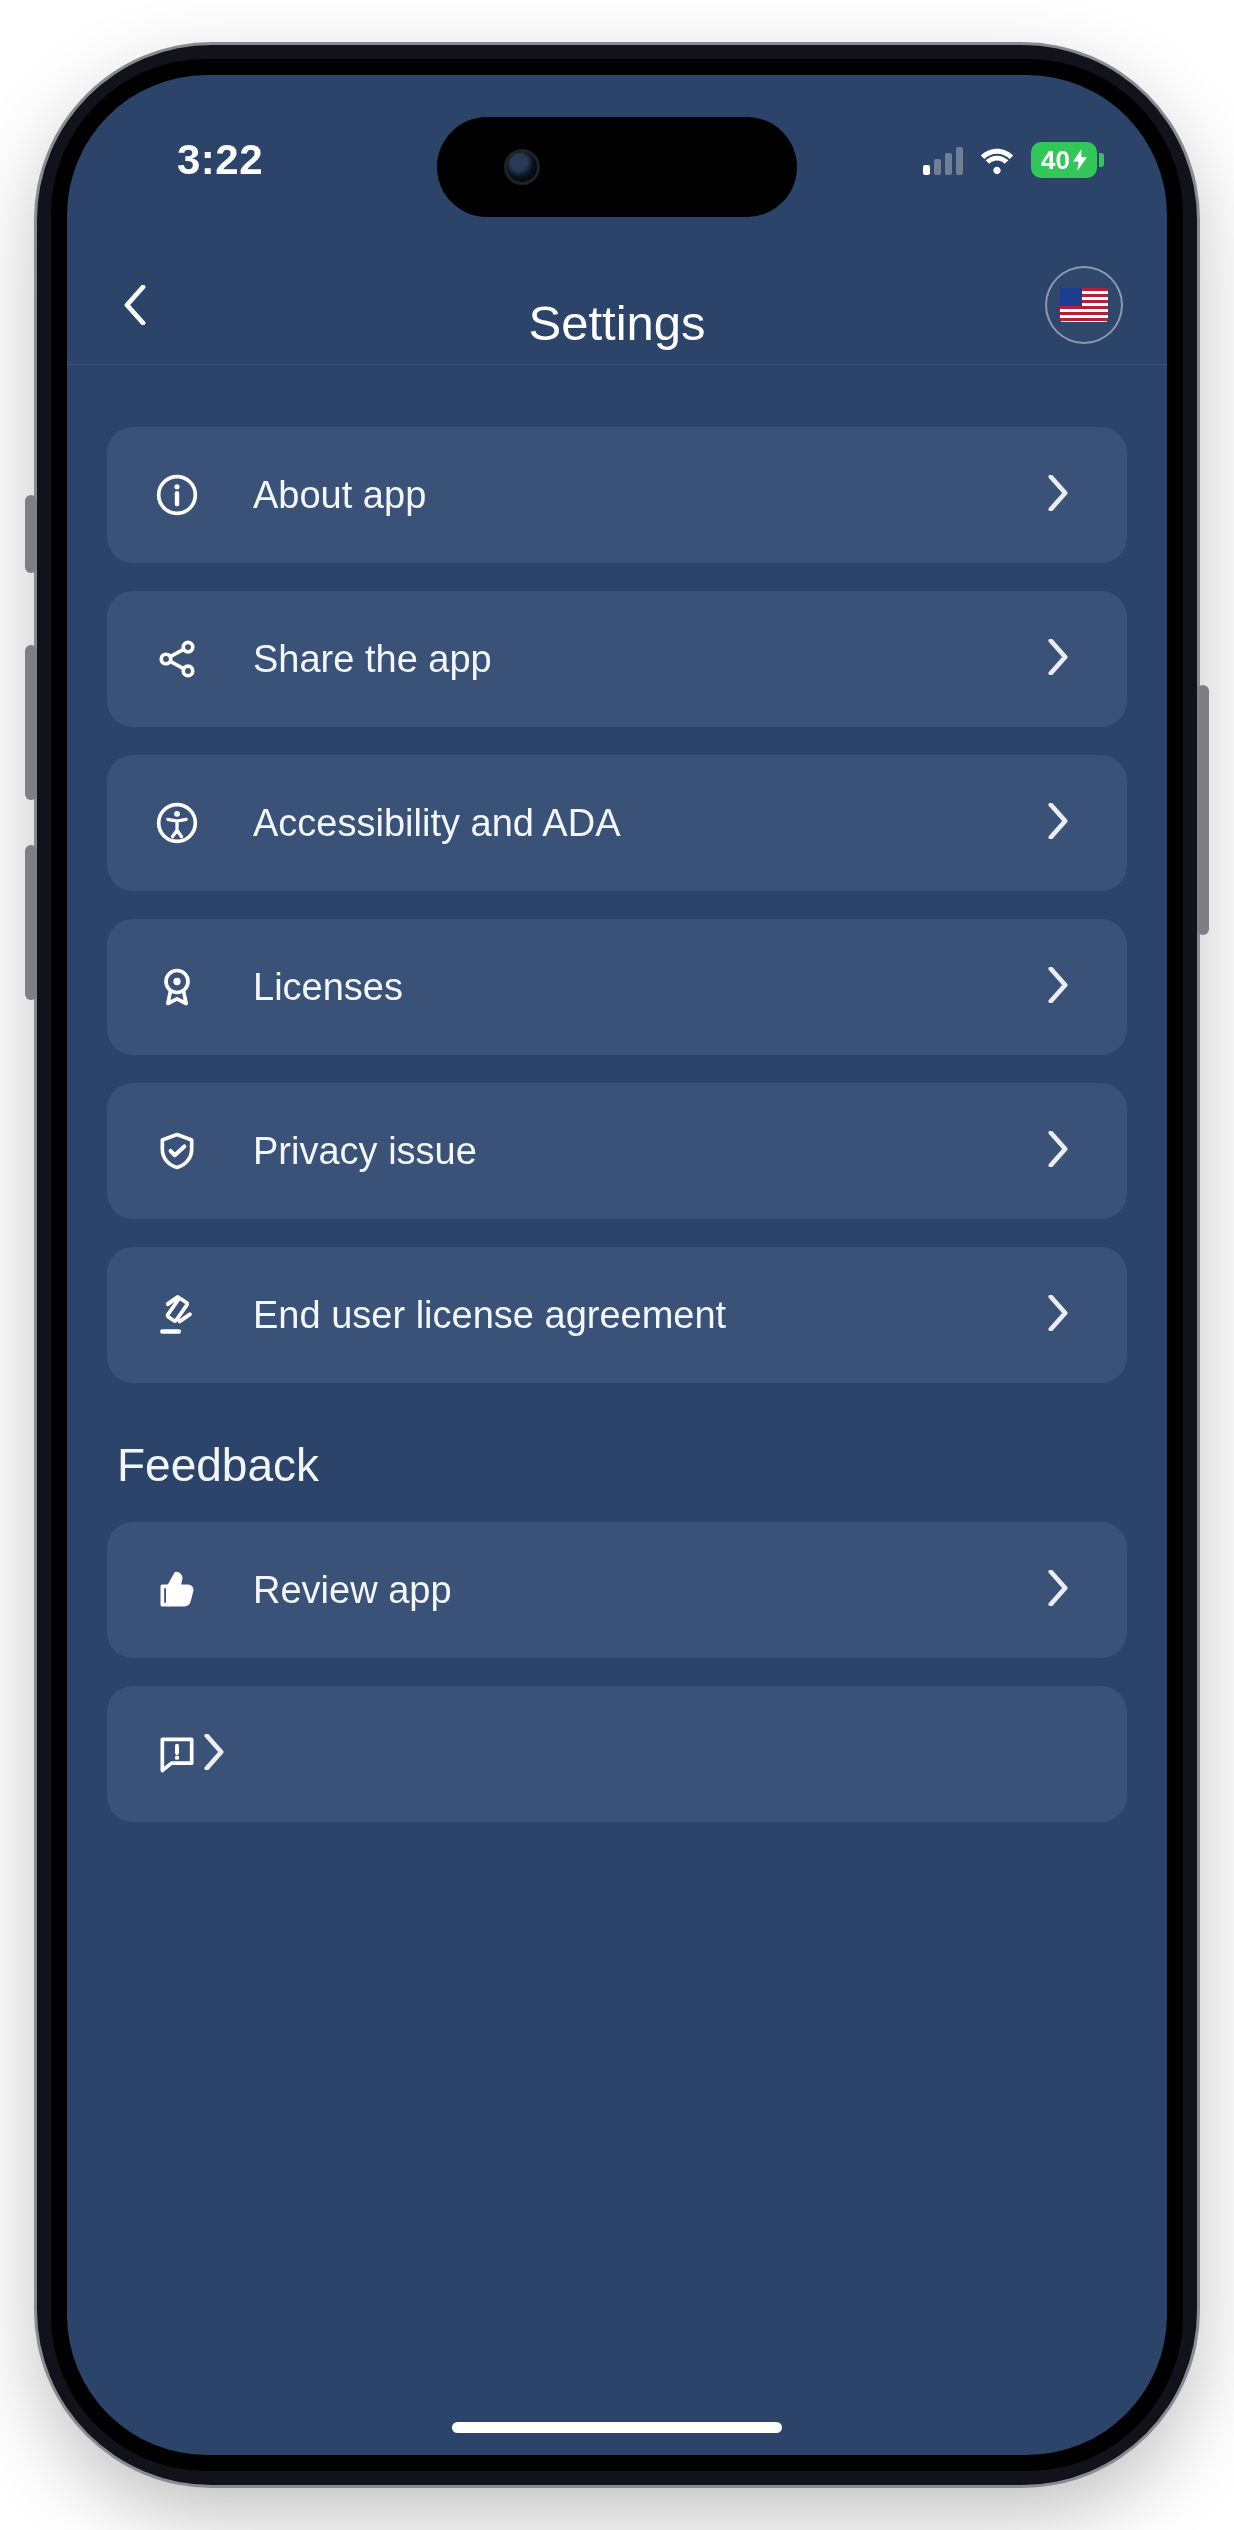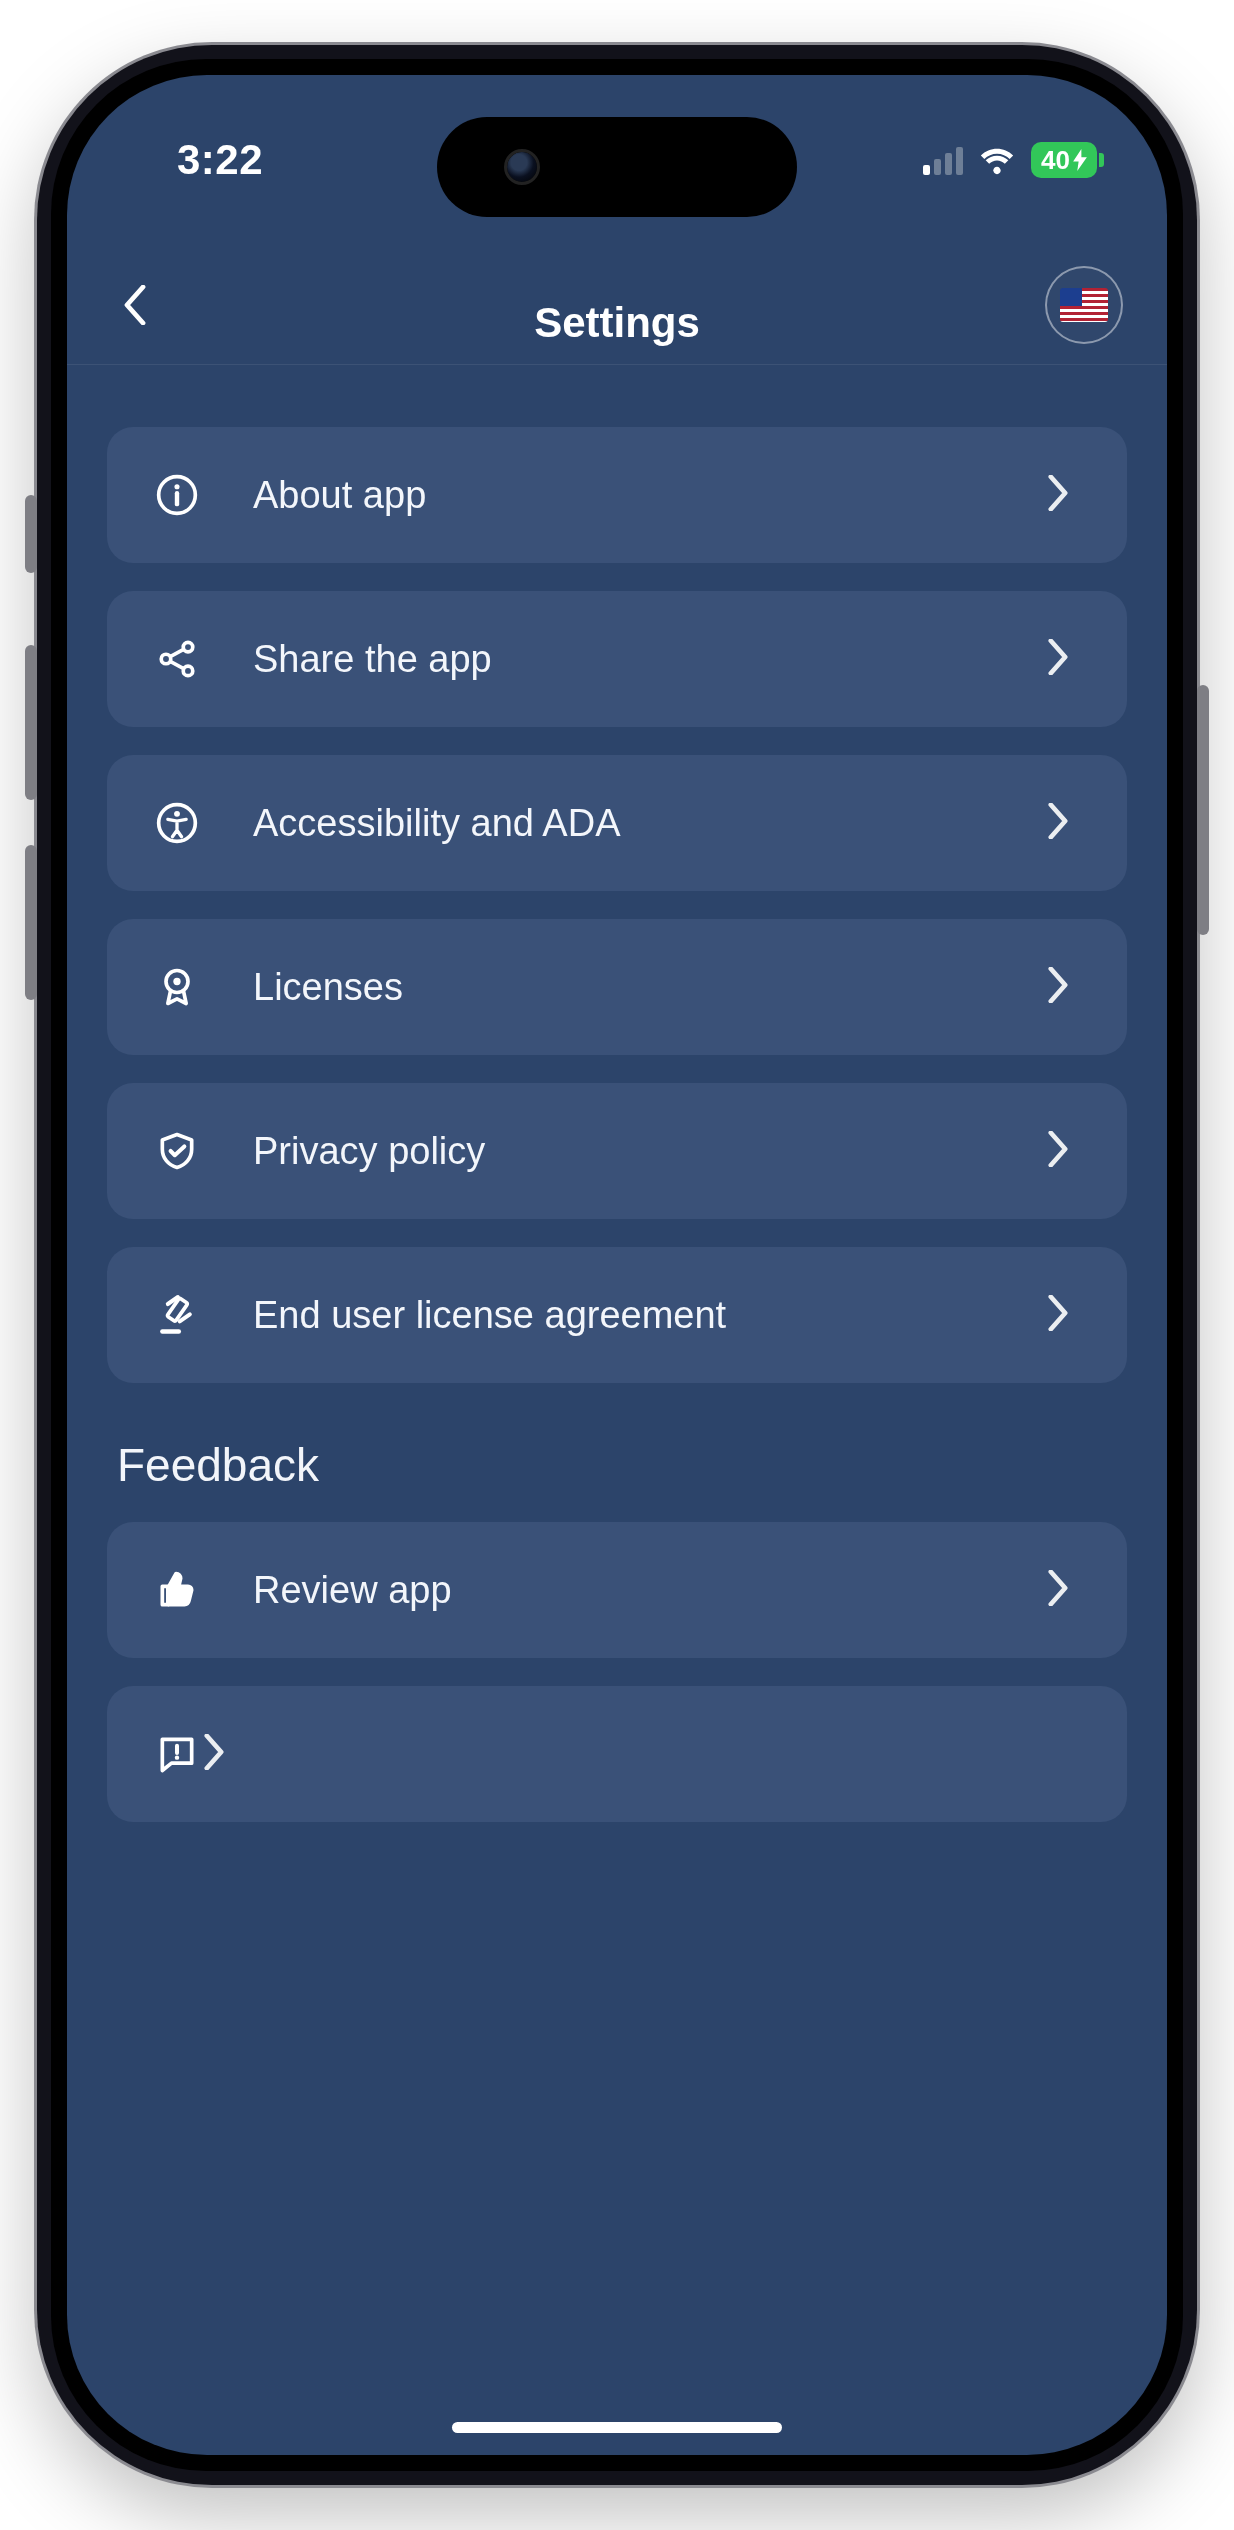--- a/index.html
+++ b/index.html
@@ -85,21 +85,21 @@
 
   
   .app-header {
     position: absolute; top: 170px; left: 0; right: 0;
     height: 120px;
     display: flex; align-items: center; justify-content: center;
     padding: 0 40px;
     border-bottom: 1px solid rgba(255,255,255,0.08);
   }
   .back-btn { position: absolute; left: 44px; top: 50%; transform: translateY(-50%); width: 48px; height: 48px; display:flex; align-items:center; justify-content:center; }
-  .app-title { font-size: 42px; font-weight: 700; margin-top: 36px; }
+  .app-title { font-size: 49px; font-weight: 400; margin-top: 36px; }
   .flag-btn {
     position: absolute; right: 44px; top: 50%; transform: translateY(-50%);
     width: 78px; height: 78px; border-radius: 50%;
     border: 2px solid rgba(255,255,255,0.45);
     display:flex; align-items:center; justify-content:center;
     overflow:hidden; background: rgba(255,255,255,0.02);
   }
   .flag {
     width: 48px; height: 34px; border-radius: 3px;
     background:
@@ -273,21 +273,21 @@
             </span>
           </div>
 
           <div class="row">
             <span class="row-icon">
               <svg width="44" height="44" viewBox="0 0 24 24" fill="none">
                   <path d="M12 3l8 3v5c0 5-3.4 8.7-8 10-4.6-1.3-8-5-8-10V6l8-3z" stroke="#fff" stroke-width="2" stroke-linejoin="round"></path>
                   <path d="M8.5 12l2.3 2.3L16 9.5" stroke="#fff" stroke-width="2.2" stroke-linecap="round" stroke-linejoin="round"></path>
                 </svg>
             </span>
-            <span class="row-label">Privacy policy</span>
+            <span class="row-label">Privacy issue</span>
             <span class="row-chevron">
               <svg width="22" height="36" viewBox="0 0 12 20">
                   <path d="M2 1l8 9-8 9" stroke="#fff" stroke-width="2.6" fill="none" stroke-linecap="round" stroke-linejoin="round"></path>
                 </svg>
             </span>
           </div>
 
           <div class="row">
             <span class="row-icon">
               <svg width="44" height="44" viewBox="0 0 24 24" fill="none">

